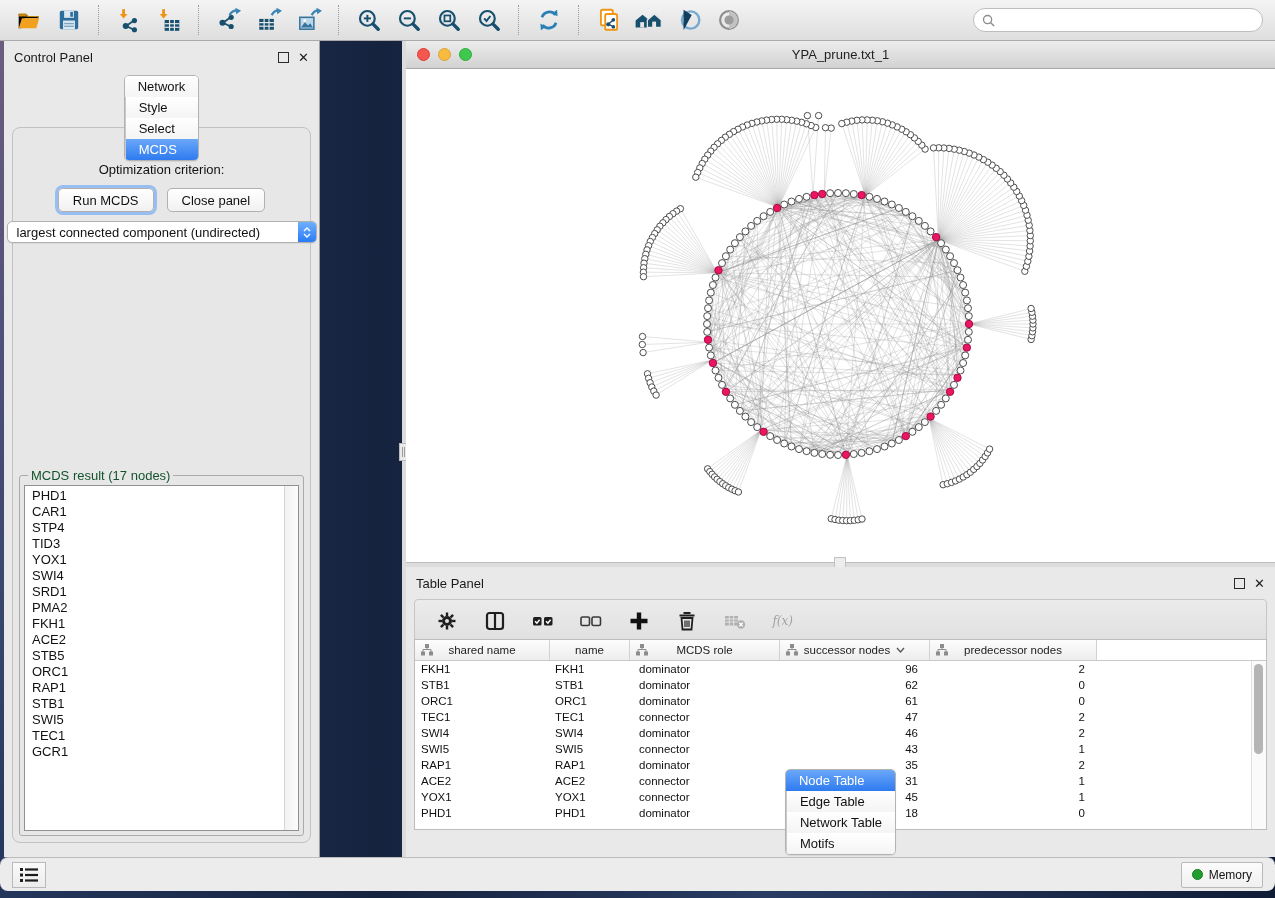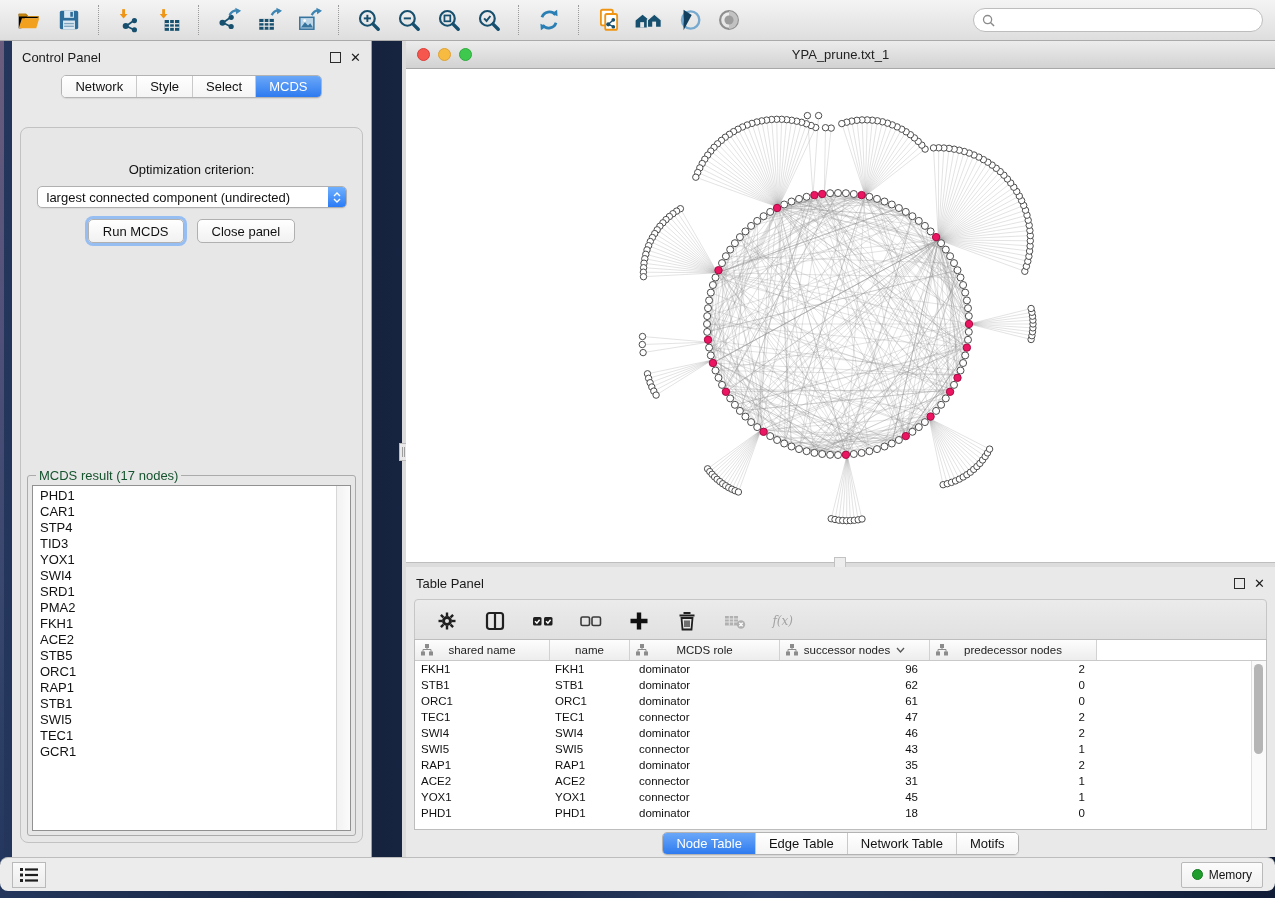--- a/index.html
+++ b/index.html
@@ -17,30 +17,30 @@
   .tb-btn{width:30px;height:30px;display:flex;align-items:center;justify-content:center;cursor:default;}
   .tb-sep{width:1px;height:30px;border-left:1px dotted #9a9a9a;}
   #search-wrap{margin-left:auto;margin-right:12px;display:flex;align-items:center;
     width:290px;height:24px;background:#fff;border:1px solid #bdbdbd;border-radius:13px;padding:0 8px;box-sizing:border-box;}
   #search-wrap svg{flex:0 0 auto;margin-right:5px;}
   #search-input{border:none;outline:none;flex:1;font-size:12px;background:transparent;height:18px;}
   
   #left-strip{position:absolute;left:0;top:41px;width:4px;height:850px;
     background:linear-gradient(180deg,#6b5d7d,#50507a 35%,#35456b 70%,#22355c);}
   
-  #control-panel{position:absolute;left:12px;top:41px;width:360px;height:816px;background:#e9e9e9;
+  #control-panel{position:absolute;left:4px;top:41px;width:316px;height:816px;background:#e9e9e9;
     border-right:1px solid #9f9f9f;box-sizing:border-box;}
   .panel-titlebar{height:24px;display:flex;align-items:center;padding:4px 10px 0 10px;}
   .panel-title{font-size:13px;color:#1a1a1a;}
   .win-btns{margin-left:auto;display:flex;align-items:center;gap:9px;}
   .win-float{width:9px;height:9px;border:1.6px solid #2b2b2b;display:inline-block;}
   .win-close{font-size:13px;font-weight:bold;color:#1a1a1a;line-height:9px;}
   #cp-tabs-row{display:flex;justify-content:center;margin-top:6px;position:relative;z-index:2;}
   .segtabs{display:inline-flex;background:#fff;border:1px solid #b3b3b3;border-radius:5px;overflow:hidden;
-    box-shadow:0 1px 1px rgba(0,0,0,.08);}
+    box-shadow:0 1px 1px rgba(0,0,0,.08);flex-direction:column;}
   .segtab{padding:3px 13px;font-size:13px;color:#111;background:linear-gradient(#fff,#f4f4f4);
     border-left:1px solid #c9c9c9;cursor:default;white-space:nowrap;}
   .segtab:first-child{border-left:none;}
   .segtab.active{background:linear-gradient(#6aa7f8,#2e7bf0);color:#fff;}
   #cp-card{position:absolute;left:8px;right:8px;top:86px;bottom:14px;
     border:1px solid #c2c2c2;border-radius:8px;background:#e7e7e7;
     display:flex;flex-direction:column;align-items:center;box-sizing:border-box;}
   #opt-label{margin-top:34px;font-size:13px;color:#111;}
   #combo{margin-top:9px;width:310px;height:22px;background:#fff;border:1px solid #b0b0b0;border-radius:5px;
     display:flex;align-items:center;font-size:13px;color:#111;box-sizing:border-box;padding-left:9px;
@@ -300,34 +300,34 @@
   <div id="cp-tabs-row">
     <div class="segtabs" id="cp-tabs">
         <div class="segtab">Network</div>
         <div class="segtab">Style</div>
         <div class="segtab">Select</div>
         <div class="segtab active">MCDS</div>
       </div>
   </div>
   <div id="cp-card">
     <div id="opt-label">Optimization criterion:</div>
+    <div id="cp-buttons">
+      <div class="mac-btn focused">Run MCDS</div>
+      <div class="mac-btn">Close panel</div>
+    </div>
     <div id="combo">
       <span>largest connected component (undirected)</span>
       <span id="combo-stepper">
         <svg width="8" height="5" viewBox="0 0 8 5">
             <path d="M1 4l3-3 3 3" stroke="#fff" stroke-width="1.4" fill="none"></path>
           </svg>
         <svg width="8" height="5" viewBox="0 0 8 5">
             <path d="M1 1l3 3 3-3" stroke="#fff" stroke-width="1.4" fill="none"></path>
           </svg>
       </span>
-    </div>
-    <div id="cp-buttons">
-      <div class="mac-btn focused">Run MCDS</div>
-      <div class="mac-btn">Close panel</div>
     </div>
     <fieldset id="mcds-fieldset">
       <legend>MCDS result (17 nodes)</legend>
       <div id="mcds-listbox">
         <ul id="mcds-list">
             <li>PHD1</li>
             <li>CAR1</li>
             <li>STP4</li>
             <li>TID3</li>
             <li>YOX1</li>

